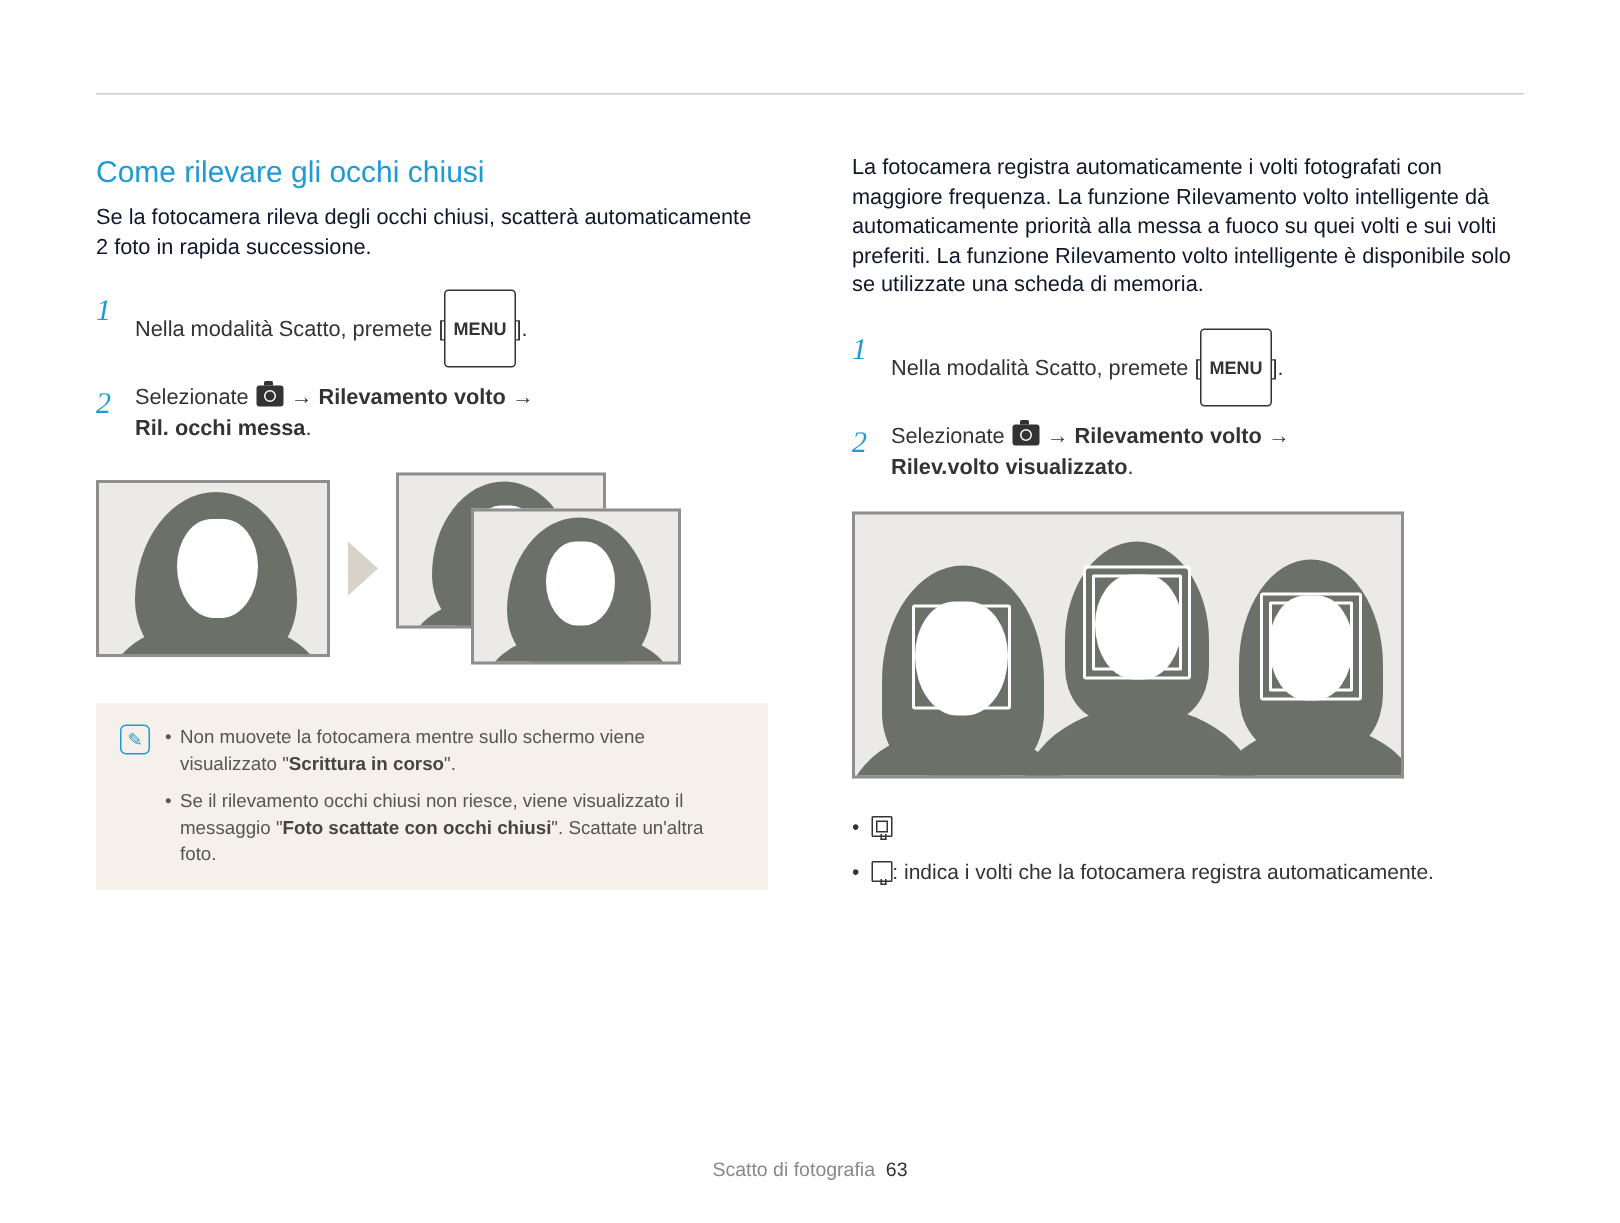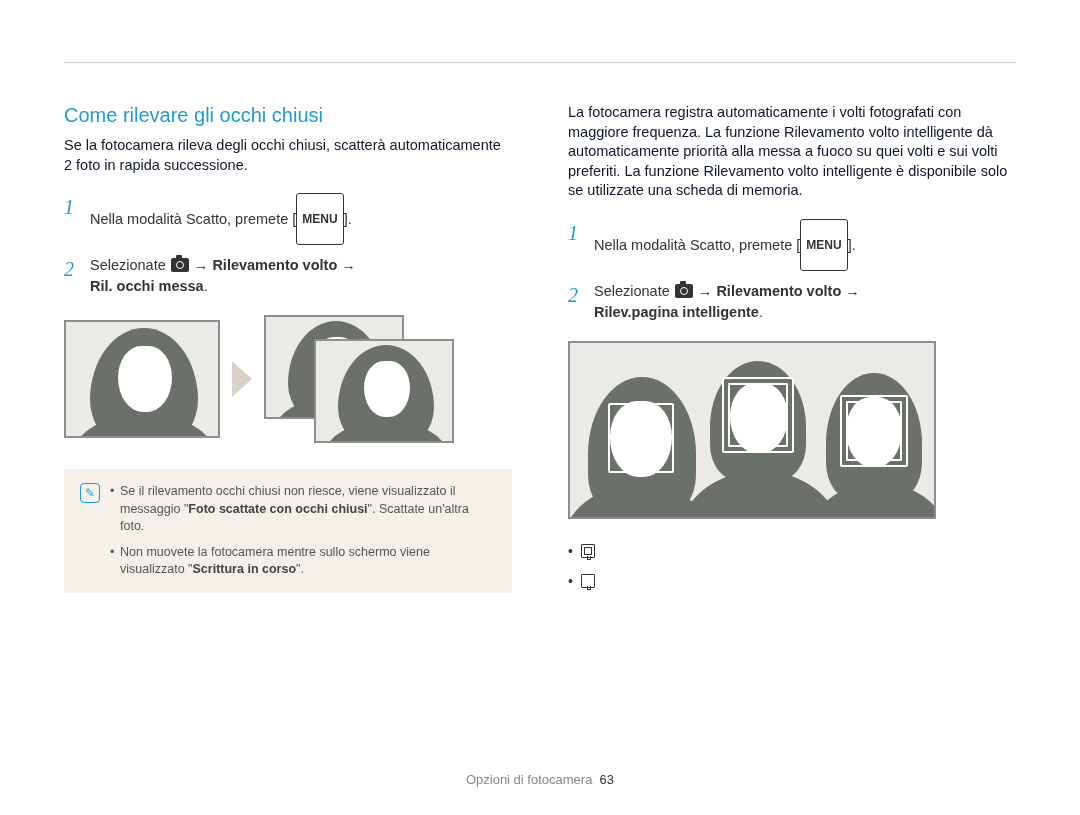--- a/index.html
+++ b/index.html
@@ -285,43 +285,43 @@
           </div>
         </div>
       </div>
 
       <div class="note-box">
         <div class="note-icon-wrap">
           <div class="note-icon">✎</div>
         </div>
         <ul class="note-list">
           <li>
-            <span>Se il rilevamento occhi chiusi non riesce, viene visualizzato il messaggio "</span><span class="note-bold">Foto scattate con occhi chiusi</span><span>". Scattate un'altra foto.</span>
+            <span>Non muovete la fotocamera mentre sullo schermo viene visualizzato "</span><span class="note-bold">Scrittura in corso</span><span>".</span>
           </li>
           <li>
-            <span>Non muovete la fotocamera mentre sullo schermo viene visualizzato "</span><span class="note-bold">Scrittura in corso</span><span>".</span>
+            <span>Se il rilevamento occhi chiusi non riesce, viene visualizzato il messaggio "</span><span class="note-bold">Foto scattate con occhi chiusi</span><span>". Scattate un'altra foto.</span>
           </li>
         </ul>
       </div>
     </div>
 
     <div class="col">
       <p class="intro">La fotocamera registra automaticamente i volti fotografati con maggiore frequenza. La funzione Rilevamento volto intelligente dà automaticamente priorità alla messa a fuoco su quei volti e sui volti preferiti. La funzione Rilevamento volto intelligente è disponibile solo se utilizzate una scheda di memoria.</p>
 
       <div class="step">
         <div class="step-num">1</div>
         <div>
           <span>Nella modalità Scatto, premete [</span><span class="menu-chip">MENU</span><span>].</span>
         </div>
       </div>
 
       <div class="step">
         <div class="step-num">2</div>
         <div>
-          <span>Selezionate </span><span class="cam-icon"></span><span> → </span><span class="bold">Rilevamento volto</span><span> → </span><br><span class="bold">Rilev.pagina intelligente</span><span>.</span>
+          <span>Selezionate </span><span class="cam-icon"></span><span> → </span><span class="bold">Rilevamento volto</span><span> → </span><br><span class="bold">Rilev.volto visualizzato</span><span>.</span>
         </div>
       </div>
 
       <div class="big-frame">
 
         <div class="hair" style="width:108px;height:140px;left:18px;top:34px;border-radius:50% 50% 30% 30%/55% 55% 30% 30%;"></div>
         <div class="face" style="width:62px;height:76px;left:40px;top:58px;"></div>
         <div class="shoulders" style="width:150px;height:70px;left:-6px;top:142px;"></div>
 
         <div class="hair" style="width:96px;height:120px;left:140px;top:18px;border-radius:50% 50% 30% 30%/55% 55% 30% 30%;"></div>
@@ -340,23 +340,23 @@
       <div class="icon-bullets">
         <div class="row">
           <span class="dot">•</span>
           <div>
             <span class="small-sq double"></span>
           </div>
         </div>
         <div class="row">
           <span class="dot">•</span>
           <div>
-            <span class="small-sq"></span>
+            <span class="small-sq"></span><span>: indica i volti che la fotocamera registra automaticamente.</span>
           </div>
         </div>
       </div>
     </div>
   </div>
 </div>
 
 <div class="footer">
-  <span>Opzioni di fotocamera</span>&nbsp;&nbsp;<span class="pg">63</span>
+  <span>Scatto di fotografia</span>&nbsp;&nbsp;<span class="pg">63</span>
 </div>
 
 </body></html>

